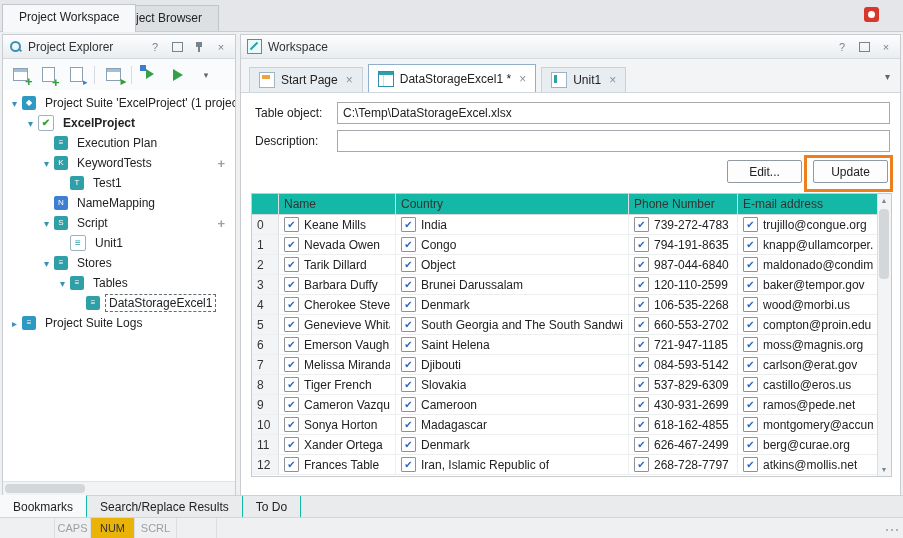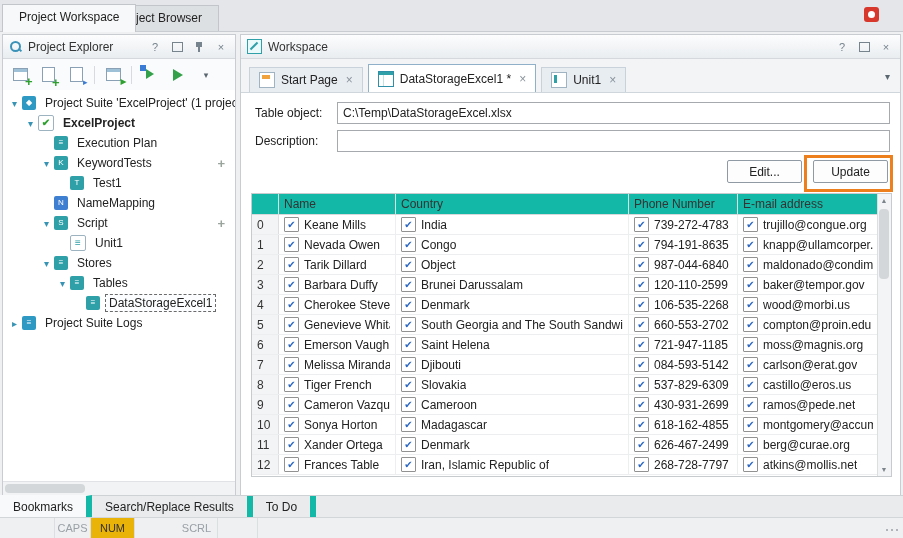--- a/index.html
+++ b/index.html
@@ -107,21 +107,21 @@
   .gc{display:flex;align-items:center;gap:5px;padding:0 5px;border-right:1px solid #eceef0;box-sizing:border-box;overflow:hidden;white-space:nowrap;}
   .gc-idx{background:#f3f4f5;border-right:1px solid #dcdee0;color:#333;}
   .cb{width:13px;height:13px;border:1px solid #919191;background:#fff;display:flex;align-items:center;justify-content:center;font-size:10px;color:#2b66c2;flex:none;line-height:1;border-radius:1px;}
   .cell-text{overflow:hidden;}
   .vscroll{position:absolute;top:0;right:0;bottom:0;width:13px;background:#f3f4f5;border-left:1px solid #dcdee0;}
   .varrow{position:absolute;left:0;width:12px;height:13px;text-align:center;font-size:7px;color:#7d858c;line-height:13px;}
   .vthumb{position:absolute;left:1px;top:15px;width:10px;height:70px;background:#d4d7da;border-radius:4px;}
 
   
   .bottom-tabs{position:absolute;left:0;right:0;bottom:20px;height:22px;background:#e9ebed;border-top:1px solid #cfd2d5;display:flex;align-items:stretch;}
-  .b-tab{padding:0 13px;display:flex;align-items:center;border-right:6px solid #14b8a6;color:#222;white-space:nowrap;cursor:default;}
+  .b-tab{padding:0 13px;display:flex;align-items:center;border-right:1px solid #14b8a6;color:#222;white-space:nowrap;cursor:default;}
   .b-tab.active{background:#f8f9fa;border-top:1px solid #f8f9fa;margin-top:-1px;}
   .status{position:absolute;left:0;right:0;bottom:0;height:20px;background:#eef0f1;border-top:1px solid #d3d6d9;display:flex;align-items:stretch;font-size:11px;color:#9aa0a6;}
   .seg{border-right:1px solid #dcdfe2;display:flex;align-items:center;justify-content:center;box-sizing:border-box;}
   .seg.on{background:#eab308;color:#333;}
   .grip{position:relative;width:18px;margin-left:auto;}
   .grip::after{content:'';position:absolute;right:5px;bottom:7px;width:2px;height:2px;background:#b0b4b8;box-shadow:-5px 0 #b0b4b8,-10px 0 #b0b4b8;}
 </style>
 </head>
 <body>
 
@@ -559,18 +559,18 @@
       </div>
     <div class="b-tab">
         <span>To Do</span>
       </div>
   </div>
 
   <div class="status">
     <div class="seg" style="width:55px;"></div>
     <div class="seg" style="width:36px;">CAPS</div>
     <div class="seg on" style="width:44px;">NUM</div>
-    <div class="seg" style="width:42px;margin-left:41px;">SCRL</div>
+    <div class="seg" style="width:42px;">SCRL</div>
     <div class="seg" style="width:40px;"></div>
     <div class="grip"></div>
   </div>
 
 </div>
 
 </body></html>

